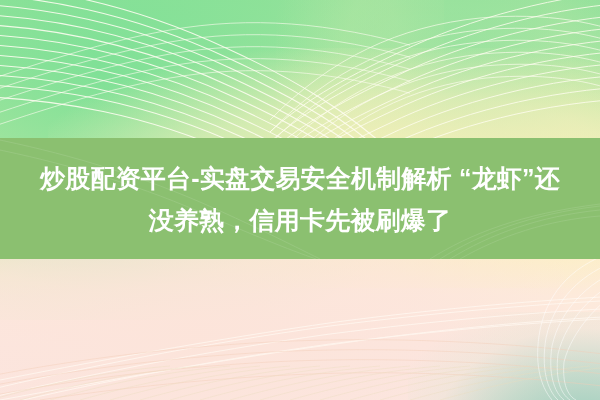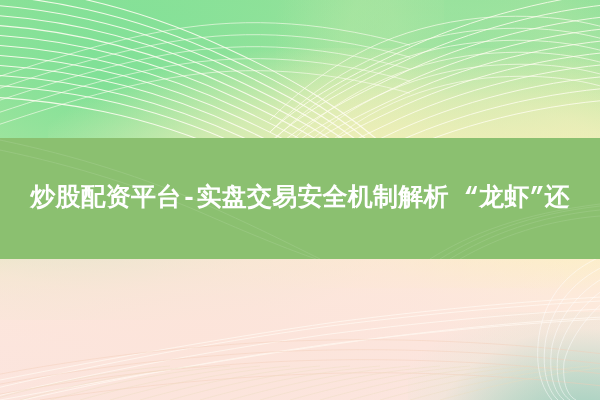--- a/index.html
+++ b/index.html
@@ -132,21 +132,21 @@
     margin: 0;
     padding: 0 8px;
     width: 100%;
     box-sizing: border-box;
     text-align: center;
     color: #ffffff;
     font-size: 25px;
     font-weight: bold;
     line-height: 42px;
     letter-spacing: 0.2px;
-    font-family: Liberation Mono, monospace;
+    font-family: Liberation Sans, sans-serif;
   }
 </style>
 </head>
 <body>
 
 <div id="banner">
 
   <div class="bg-base"></div>
   <div class="bg-green-tl"></div>
   <div class="bg-green-tr"></div>
@@ -261,16 +261,17 @@
           <path d="M440,121 C 480,96 530,76 600,68"></path>
           <path d="M450,121 C 490,96 540,78 600,72"></path>
           <path d="M460,121 C 500,98 548,82 600,78"></path>
           <path d="M-10,0 C 60,14 130,34 200,64 C 250,86 290,106 320,121"></path>
           <path d="M-10,10 C 60,24 130,44 200,74 C 250,96 290,112 316,121"></path>
         </g>
       </svg>
     </div>
     <h1 class="title-text">
       <span>炒股配资平台-实盘交易安全机制解析 “龙虾”还</span><br>
+      <span>没养熟，信用卡先被刷爆了</span>
     </h1>
   </div>
 
 </div>
 
 </body></html>

